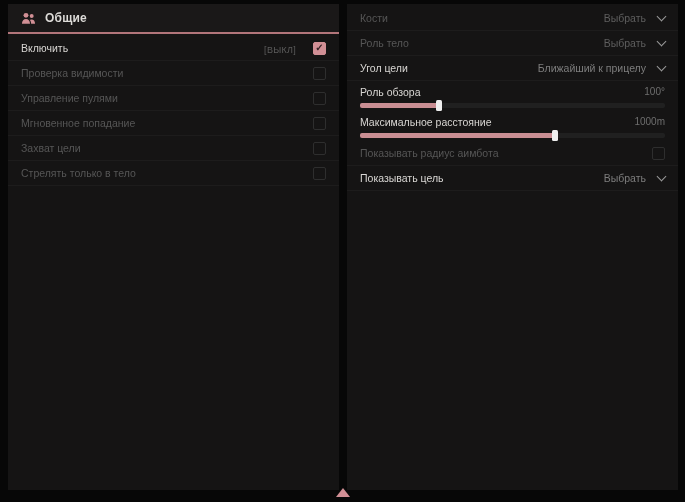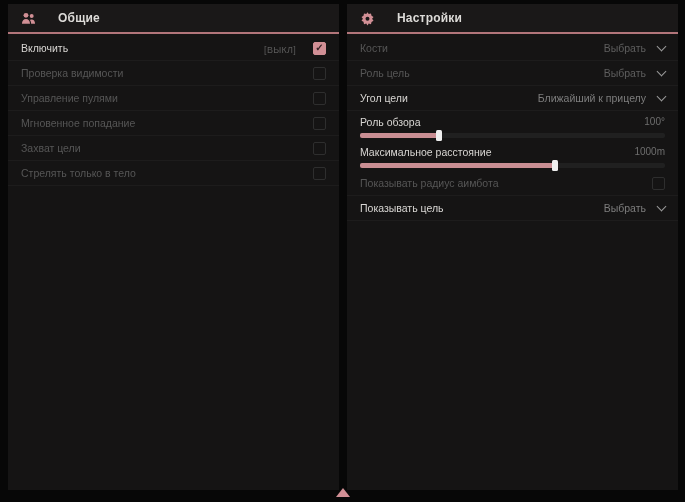--- a/index.html
+++ b/index.html
@@ -8,21 +8,21 @@
     background:#070707;
     font-family:"Liberation Sans",sans-serif;
     overflow:hidden;position:relative;
   }
   .stage{position:absolute;inset:0;--accent:#d18f95;}
   .panel{
     position:absolute;top:4px;width:331px;height:486px;
     background:#151414;
   }
   .panel-header{
-    display:flex;align-items:center;gap:22px;
+    display:flex;align-items:center;gap:9px;
     height:28px;padding:0 13px;
     background:#1a1818;
     border-bottom:2px solid #b2757a;
   }
   .panel-header .icon{display:inline-flex;color:var(--accent);}
   .panel-title{
     color:#dddbd8;font-size:12px;font-weight:bold;letter-spacing:.2px;
   }
   .rows{padding-top:2px;}
   .row{padding:0 13px;border-bottom:1px solid rgba(255,255,255,0.035);}
@@ -141,44 +141,35 @@
             <span class="label">Стрелять только в тело</span>
             <span class="right">
               <span class="checkbox"></span>
             </span>
           </div>
         </div>
       </div>
   </section>
 
   <section class="panel" style="left:347px">
-    <header class="panel-header">
-      <span class="icon">
-        <svg width="15" height="15" viewBox="0 0 16 16" fill="currentColor">
-          <path d="M8 1.2l1.3 2.1 2.4-.7.6 2.4 2.1 1.3-1.5 2 1.5 2-2.1 1.3-.6 2.4-2.4-.7L8 15.4l-1.3-2.1-2.4.7-.6-2.4-2.1-1.3 1.5-2-1.5-2 2.1-1.3.6-2.4 2.4.7z"></path>
-          <circle cx="8" cy="8.3" r="2.1" fill="#1a1818"></circle>
-        </svg>
-      </span>
-      <span class="panel-title">Настройки</span>
-    </header>
     <div class="rows" id="settings-rows">
         <div class="row dim">
           <div class="row-line">
             <span class="label">Кости</span>
             <span class="right">
               <span class="dropdown">
                 <span class="dd-value">Выбрать</span>
                 <span class="chevron"></span>
               </span>
             </span>
           </div>
         </div>
         <div class="row dim">
           <div class="row-line">
-            <span class="label">Роль цель</span>
+            <span class="label">Роль тело</span>
             <span class="right">
               <span class="dropdown">
                 <span class="dd-value">Выбрать</span>
                 <span class="chevron"></span>
               </span>
             </span>
           </div>
         </div>
         <div class="row">
           <div class="row-line">

